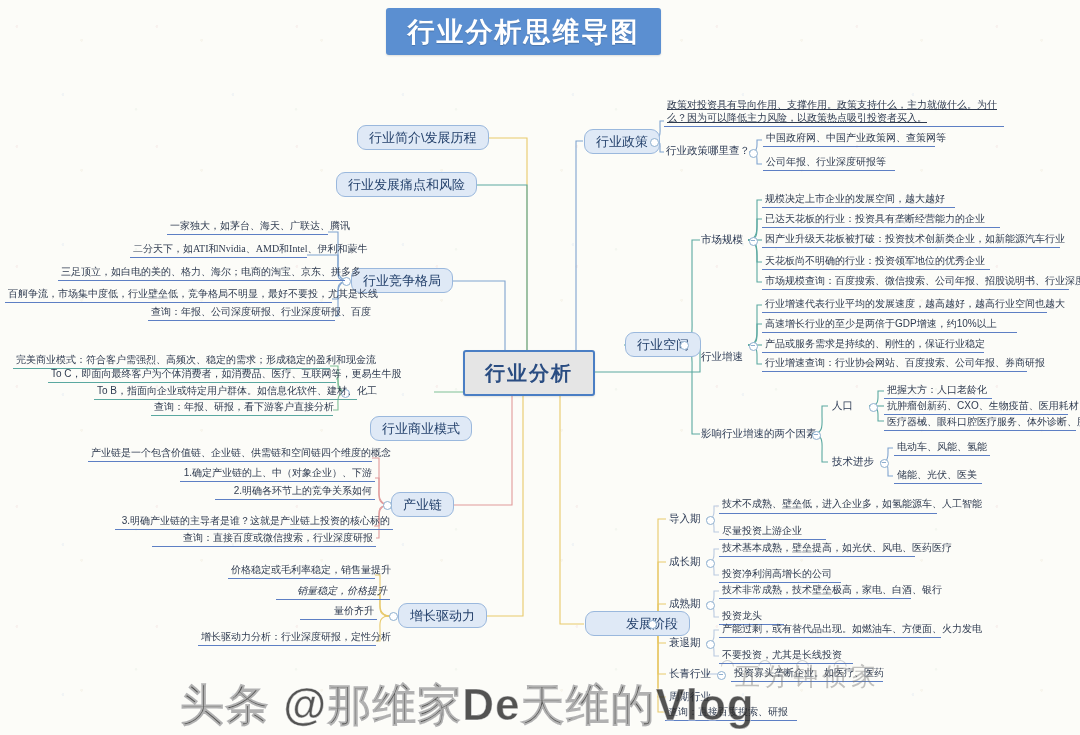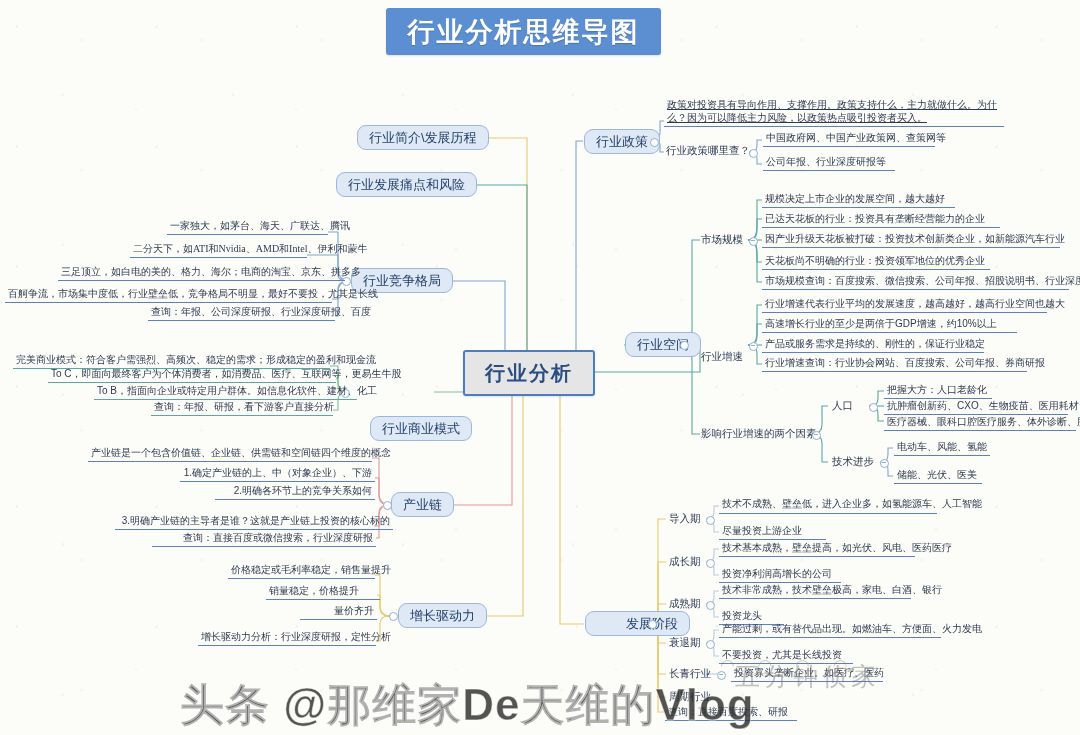--- a/index.html
+++ b/index.html
@@ -254,21 +254,21 @@
 <div class="leaf" style="left:180px;top:466px;width:195px;text-align:right;">1.确定产业链的上、中（对象企业）、下游</div>
 <div class="leaf" style="left:215px;top:484px;width:160px;text-align:right;">2.明确各环节上的竞争关系如何</div>
 <div class="leaf" style="left:96px;top:514px;width:278px;text-align:right;margin-left:19px;">3.明确产业链的主导者是谁？这就是产业链上投资的核心标的</div>
 <div class="leaf" style="left:152px;top:531px;width:224px;text-align:right;">查询：直接百度或微信搜索，行业深度研报</div>
 
 <div class="node l1" style="left:398px;top:603px;">
   <span>增长驱动力</span>
 </div>
 <div class="collapse" style="left:389px;top:612px;"></div>
 <div class="leaf" style="left:228px;top:563px;width:147px;text-align:right;">价格稳定或毛利率稳定，销售量提升</div>
-<div class="leaf" style="left:266px;top:584px;width:114px;">销量稳定，价格提升</div>
+<div class="leaf" style="left:276px;top:584px;width:114px;text-align:right;font-style:italic;">销量稳定，价格提升</div>
 <div class="leaf" style="left:300px;top:604px;width:77px;text-align:right;">量价齐升</div>
 <div class="leaf" style="left:198px;top:630px;width:178px;text-align:right;">增长驱动力分析：行业深度研报，定性分析</div>
 
 <div class="node l1" style="left:584px;top:129px;">
   <span>行业政策</span>
 </div>
 <div class="collapse" style="left:650px;top:138px;"></div>
 <div class="leaf wrap" style="left:664px;top:98px;width:340px;line-height:13px;border-bottom:1.6px solid #5d7fc4;">政策对投资具有导向作用、支撑作用。政策支持什么，主力就做什么。为什么？因为可以降低主力风险，以政策热点吸引投资者买入。</div>
 <div class="node l2" style="left:662px;top:143px;">
   <span>行业政策哪里查？</span>

